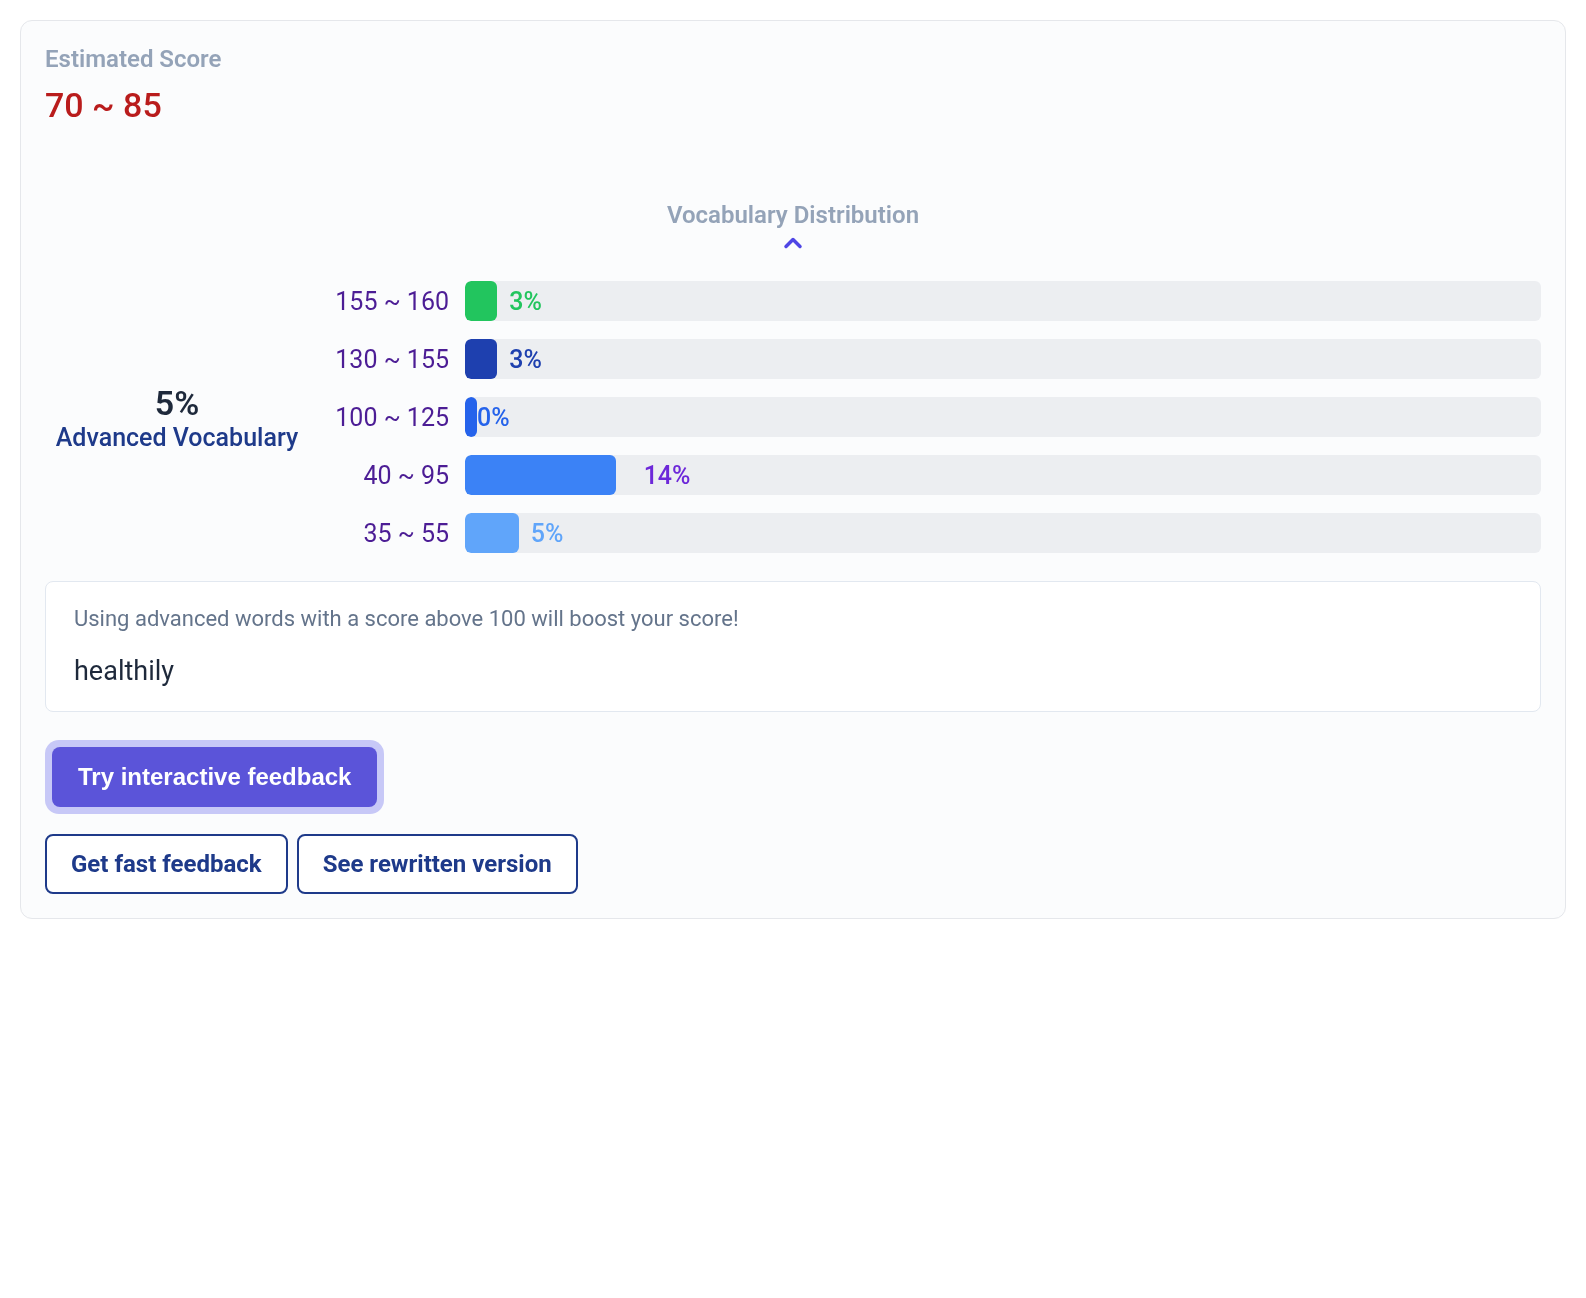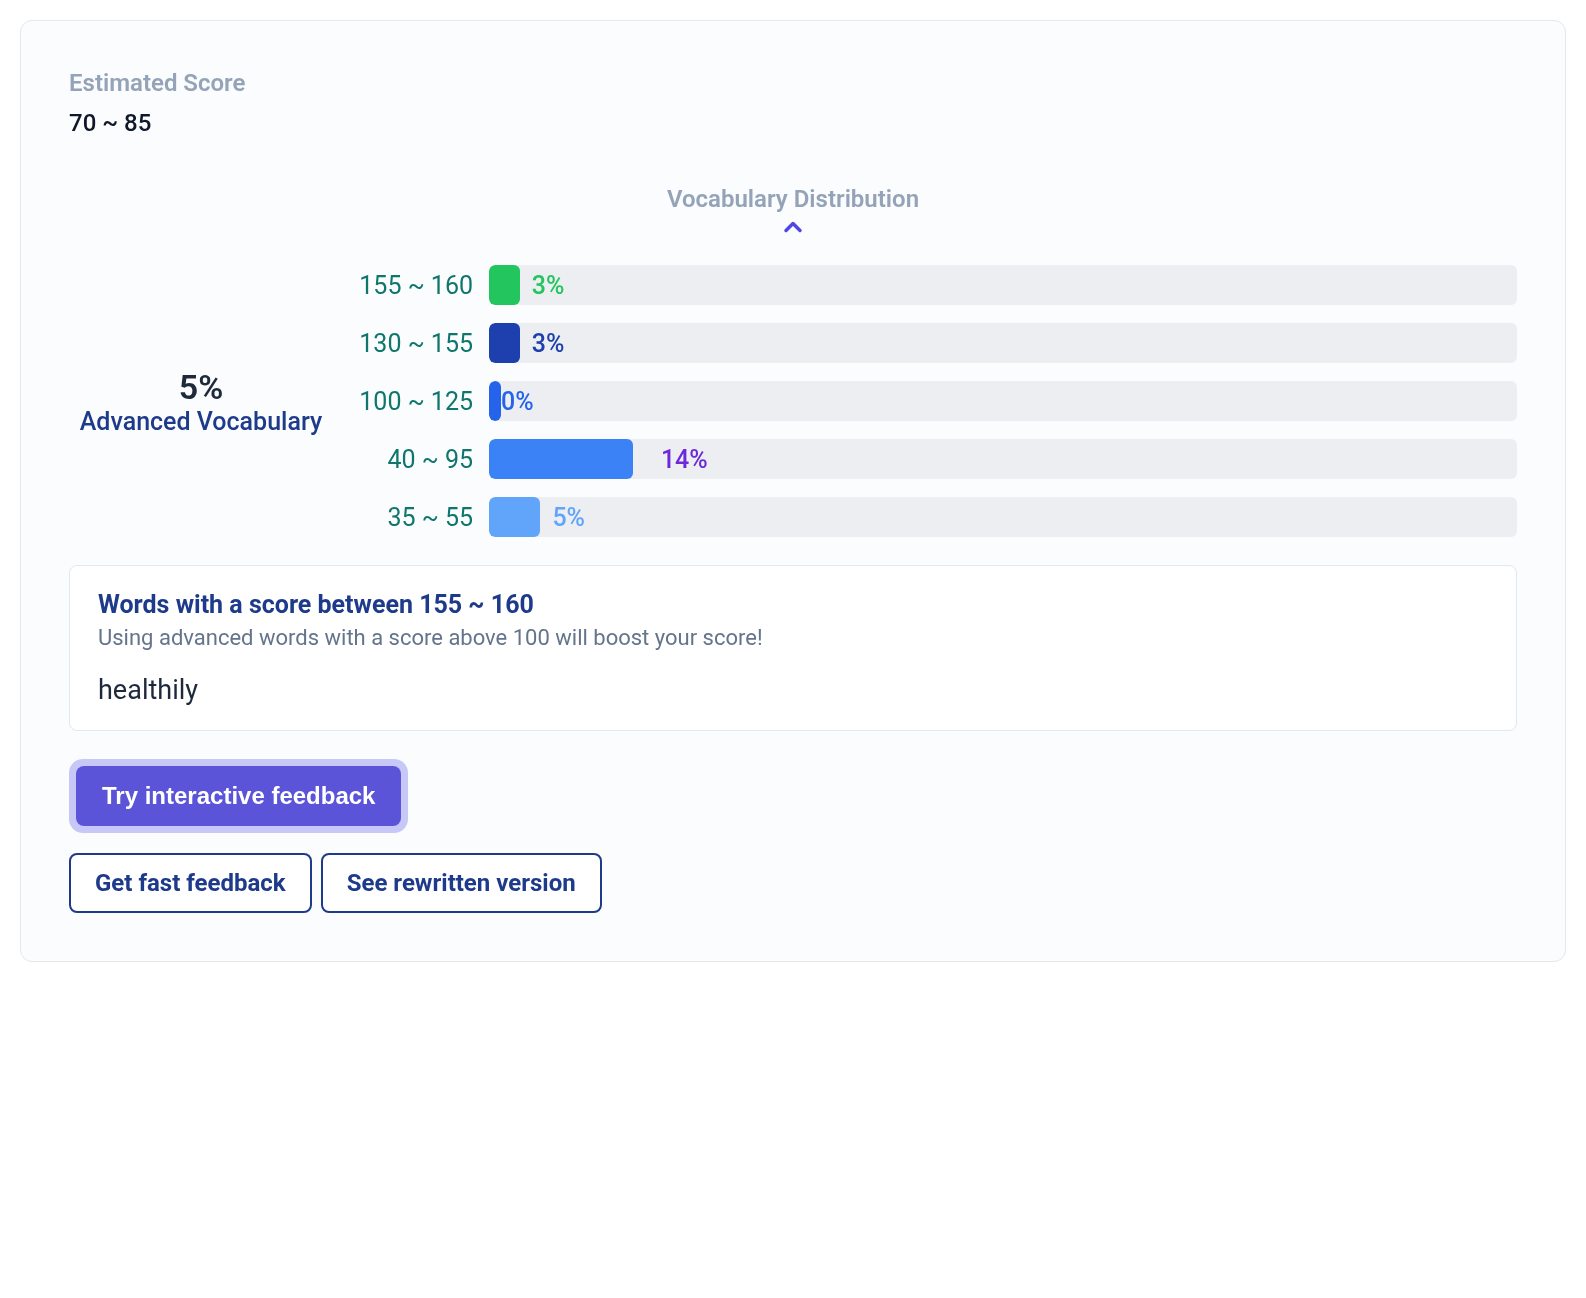--- a/index.html
+++ b/index.html
@@ -9,34 +9,34 @@
     }
     body {
       font-family: -apple-system, BlinkMacSystemFont, "Segoe UI", Roboto, Helvetica, Arial, sans-serif;
       background: #ffffff;
       padding: 20px;
     }
     .card {
       background: #fbfcfd;
       border: 1px solid #e5e7eb;
       border-radius: 12px;
-      padding: 48px;
+      padding: 24px;
       max-width: 1546px;
     }
     .section-label {
       font-size: 24px;
       font-weight: 600;
       color: #94a3b8;
       margin-bottom: 12px;
     }
     .score-value {
-      font-size: 24px;
+      font-size: 34px;
       font-weight: 500;
-      color: #0f172a;
-      margin-bottom: 48px;
+      color: #b91c1c;
+      margin-bottom: 76px;
     }
     .vocab-header {
       display: flex;
       justify-content: space-between;
       align-items: center;
       margin-bottom: 24px;
       flex-direction: column;
     }
     .chevron-up {
       width: 28px;
@@ -80,21 +80,21 @@
       gap: 18px;
     }
     .bar-row {
       display: flex;
       align-items: center;
     }
     .bar-label {
       width: 140px;
       text-align: right;
       font-size: 25px;
-      color: #0f766e;
+      color: #4c1d95;
       padding-right: 16px;
       flex-shrink: 0;
     }
     .bar-track {
       flex: 1;
       height: 40px;
       background: #eceef1;
       border-radius: 6px;
       position: relative;
       overflow: hidden;
@@ -220,21 +220,20 @@
           <div class="bar-label">35 ~ 55</div>
           <div class="bar-track">
             <div class="bar-fill" style="width: 5%; background: rgb(96, 165, 250);"></div>
             <div class="bar-percent" style="color: rgb(96, 165, 250); left: calc(5% + 12px);">5%</div>
           </div>
         </div>
       </div>
   </div>
 
   <div class="words-box">
-    <div class="words-title">Words with a score between 155 ~ 160</div>
     <div class="words-subtitle">Using advanced words with a score above 100 will boost your score!</div>
     <div class="words-list">healthily</div>
   </div>
 
   <div>
     <div class="btn-primary-wrap">
       <button class="btn-primary">Try interactive feedback</button>
     </div>
   </div>
 

